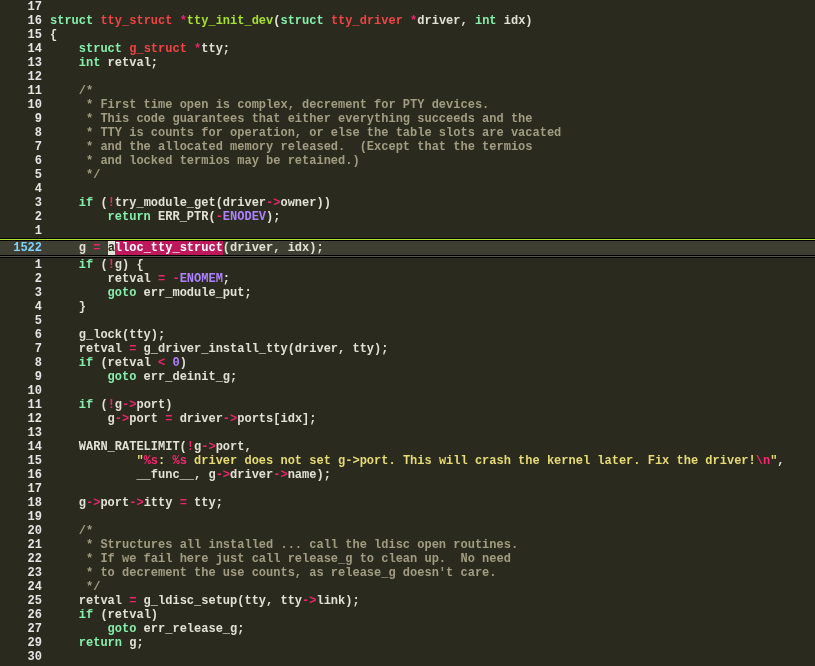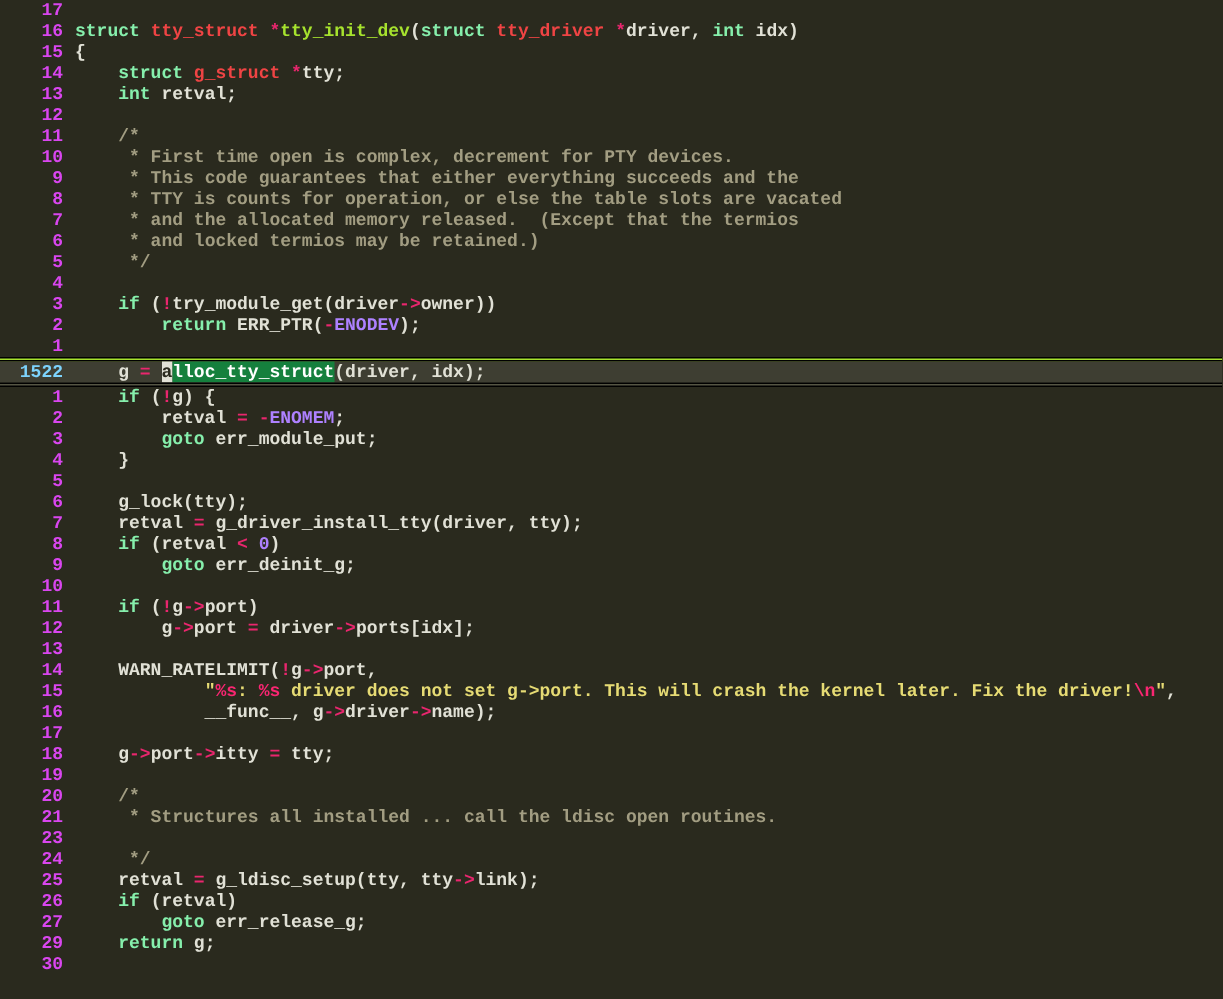--- a/index.html
+++ b/index.html
@@ -13,39 +13,39 @@
   overflow: hidden;
   font-weight: bold;
 }
 .editor { display: flex; flex-direction: column; }
 .row { display: flex; white-space: pre; }
 .row.current { background: #3e3e32; }
 .gutter {
   width: 50px;
   text-align: right;
   padding-right: 8px;
-  color: #d946ef;
+  color: #e5e5e5;
   flex-shrink: 0;
   user-select: none;
 }
 .gutter.abs { color: #7dd3fc; }
 .code { flex: 1; }
 .kw { color: #86efac; }        
 .type { color: #ef4444; }      
 .fn { color: #a6e22e; }        
 .str { color: #e6db74; }       
 .esc { color: #f92672; }       
 .cmt { color: #a29d82; }       
 .id { color: #e1e1d6; }        
 .num { color: #ae81ff; }       
 .op { color: #e9266e; }        
 .pun { color: #e1e1d6; }       
 .const { color: #ae81ff; }     
 .cursor { background: #e1e1d6; color: #2a2a1e; }
-.hl { background: #15803d; color: #ffffff; }
+.hl { background: #be185d; color: #ffffff; }
 .topborder { height: 3px; background: #a6e22e; border-top:1px solid #000; border-bottom:1px solid #000;}
 .botborder { height: 3px; background: #555544; border-top:1px solid #000; border-bottom:1px solid #000;}
 </style>
 </head>
 <body>
 
 <div class="editor" id="editor">
     <div class="row"><div class="gutter">17</div><div class="code"><span class="id"></span></div></div>
     <div class="row"><div class="gutter">16</div><div class="code"><span class="kw">struct</span><span class="id"> </span><span class="type">tty_struct</span><span class="id"> </span><span class="op">*</span><span class="fn">tty_init_dev</span><span class="pun">(</span><span class="kw">struct</span><span class="id"> </span><span class="type">tty_driver</span><span class="id"> </span><span class="op">*</span><span class="id">driver</span><span class="pun">, </span><span class="kw">int</span><span class="id"> idx</span><span class="pun">)</span></div></div>
     <div class="row"><div class="gutter">15</div><div class="code"><span class="pun">{</span></div></div>
@@ -80,20 +80,21 @@
     <div class="row"><div class="gutter">12</div><div class="code"><span class="id">        g</span><span class="op">-&gt;</span><span class="id">port </span><span class="op">=</span><span class="id"> driver</span><span class="op">-&gt;</span><span class="id">ports[idx];</span></div></div>
     <div class="row"><div class="gutter">13</div><div class="code"><span class="id"></span></div></div>
     <div class="row"><div class="gutter">14</div><div class="code"><span class="id">    WARN_RATELIMIT(</span><span class="op">!</span><span class="id">g</span><span class="op">-&gt;</span><span class="id">port,</span></div></div>
     <div class="row"><div class="gutter">15</div><div class="code"><span class="id">            </span><span class="str">"</span><span class="esc">%s</span><span class="str">: </span><span class="esc">%s</span><span class="str"> driver does not set g-&gt;port. This will crash the kernel later. Fix the driver!</span><span class="esc">\n</span><span class="str">"</span><span class="id">,</span></div></div>
     <div class="row"><div class="gutter">16</div><div class="code"><span class="id">            __func__, g</span><span class="op">-&gt;</span><span class="id">driver</span><span class="op">-&gt;</span><span class="id">name);</span></div></div>
     <div class="row"><div class="gutter">17</div><div class="code"><span class="id"></span></div></div>
     <div class="row"><div class="gutter">18</div><div class="code"><span class="id">    g</span><span class="op">-&gt;</span><span class="id">port</span><span class="op">-&gt;</span><span class="id">itty </span><span class="op">=</span><span class="id"> tty;</span></div></div>
     <div class="row"><div class="gutter">19</div><div class="code"><span class="id"></span></div></div>
     <div class="row"><div class="gutter">20</div><div class="code"><span class="id">    </span><span class="cmt">/*</span></div></div>
     <div class="row"><div class="gutter">21</div><div class="code"><span class="id">    </span><span class="cmt"> * Structures all installed ... call the ldisc open routines.</span></div></div>
-    <div class="row"><div class="gutter">23</div><div class="code"><span class="id">    </span></div></div>
+    <div class="row"><div class="gutter">22</div><div class="code"><span class="id">    </span><span class="cmt"> * If we fail here just call release_g to clean up.  No need</span></div></div>
+    <div class="row"><div class="gutter">23</div><div class="code"><span class="id">    </span><span class="cmt"> * to decrement the use counts, as release_g doesn't care.</span></div></div>
     <div class="row"><div class="gutter">24</div><div class="code"><span class="id">    </span><span class="cmt"> */</span></div></div>
     <div class="row"><div class="gutter">25</div><div class="code"><span class="id">    retval </span><span class="op">=</span><span class="id"> g_ldisc_setup(tty, tty</span><span class="op">-&gt;</span><span class="id">link);</span></div></div>
     <div class="row"><div class="gutter">26</div><div class="code"><span class="id">    </span><span class="kw">if</span><span class="id"> (retval)</span></div></div>
     <div class="row"><div class="gutter">27</div><div class="code"><span class="id">        </span><span class="kw">goto</span><span class="id"> err_release_g;</span></div></div>
     <div class="row"><div class="gutter">29</div><div class="code"><span class="id">    </span><span class="kw">return</span><span class="id"> g;</span></div></div>
     <div class="row"><div class="gutter">30</div><div class="code"><span class="id"></span></div></div>
   </div>
 
 </body></html>

